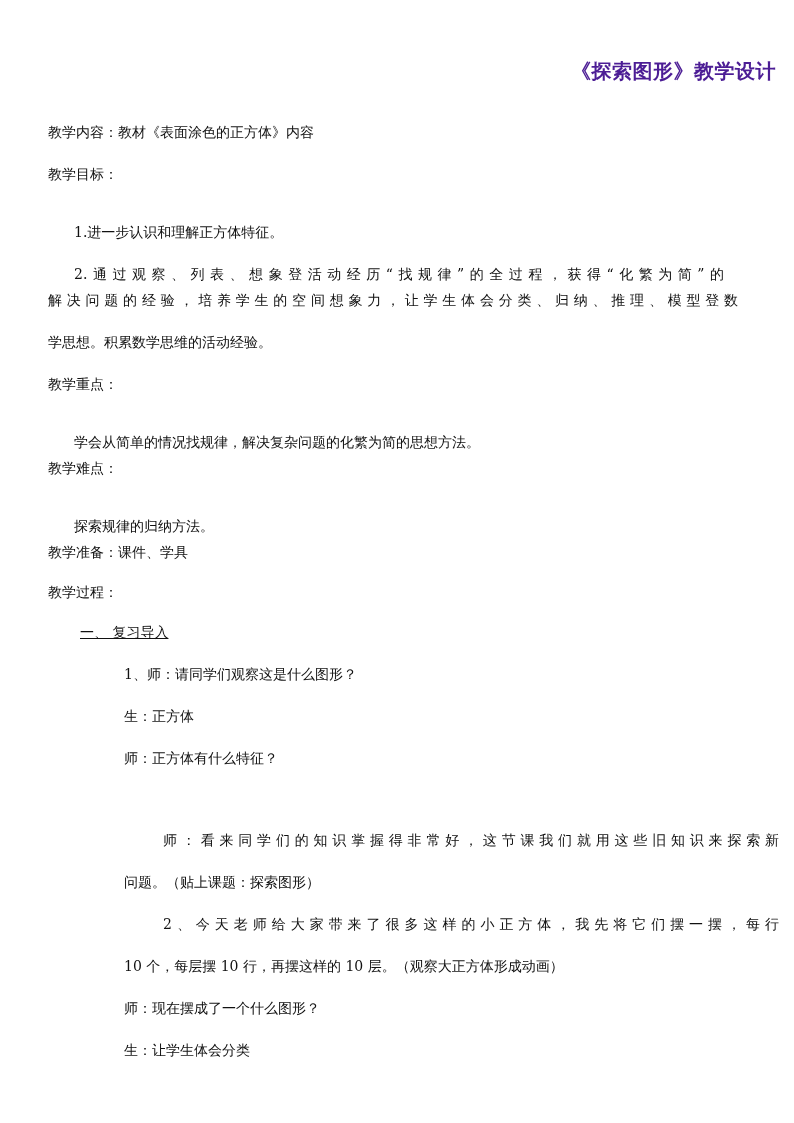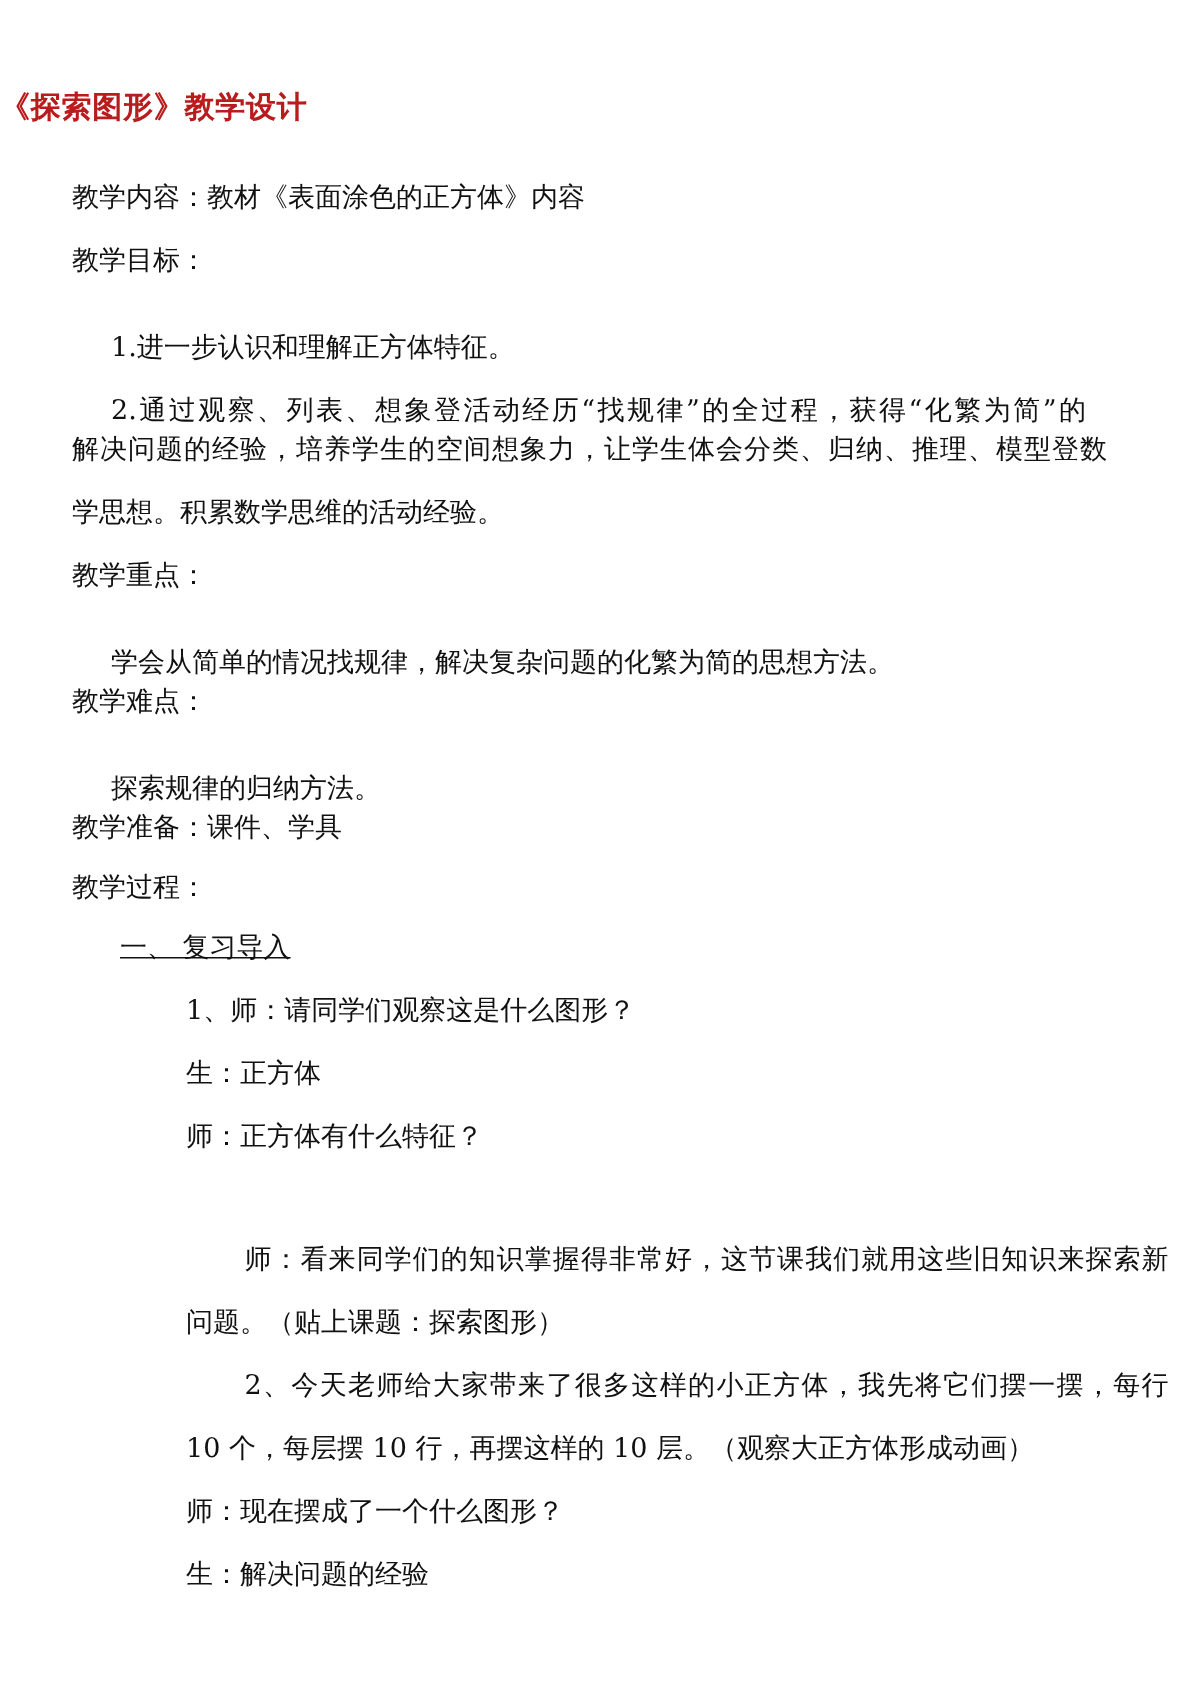--- a/index.html
+++ b/index.html
@@ -4,25 +4,25 @@
   <style>
     html, body { margin: 0; padding: 0; background: #ffffff; }
     body {
       width: 794px; height: 1123px; position: relative; overflow: hidden;
       font-family: "DejaVu Serif", "Liberation Serif", serif;
       color: #111111;
     }
     .page { position: absolute; left: 0; top: 0; width: 794px; height: 1123px; background: #fff; }
     .title {
       position: absolute; left: 0; width: 776px; top: 58px;
-      text-align: left; font-family: "DejaVu Sans", sans-serif;
-      font-weight: bold; font-size: 20px; letter-spacing: 0.5px; color: #b91c1c;
+      text-align: right; font-family: "DejaVu Sans", sans-serif;
+      font-weight: bold; font-size: 20px; letter-spacing: 0.5px; color: #4c1d95;
     }
     .line {
-      position: absolute; font-size: 18px; white-space: nowrap; line-height: 20px;
+      position: absolute; font-size: 14px; white-space: nowrap; line-height: 20px;
     }
     .l0 { left: 48px; }
     .l1 { left: 74px; margin-top: 16px; }
     .l-sec { left: 80px; text-decoration: underline; }
     .l2 { left: 124px; }
     .justify { width: 690px; text-align: justify; text-align-last: justify; }
     .justify2 { width: 616px; text-align: justify; text-align-last: justify; margin-left: 39px; }
   </style>
 </head>
 <body>
@@ -44,14 +44,14 @@
   <div class="line l0" style="top:582px">教学过程：</div>
   <div class="line l-sec" style="top:622px">一、  复习导入</div>
   <div class="line l2" style="top:664px">1、师：请同学们观察这是什么图形？</div>
   <div class="line l2" style="top:706px">生：正方体</div>
   <div class="line l2" style="top:748px">师：正方体有什么特征？</div>
   <div class="line l2 justify2" style="top:830px">师：看来同学们的知识掌握得非常好，这节课我们就用这些旧知识来探索新</div>
   <div class="line l2" style="top:872px">问题。（贴上课题：探索图形）</div>
   <div class="line l2 justify2" style="top:914px">2、今天老师给大家带来了很多这样的小正方体，我先将它们摆一摆，每行</div>
   <div class="line l2" style="top:956px">10 个，每层摆 10 行，再摆这样的 10 层。（观察大正方体形成动画）</div>
   <div class="line l2" style="top:998px">师：现在摆成了一个什么图形？</div>
-  <div class="line l2" style="top:1040px">生：解决问题的经验</div>
+  <div class="line l2" style="top:1040px">生：让学生体会分类</div>
 </div>
 
 </body></html>

